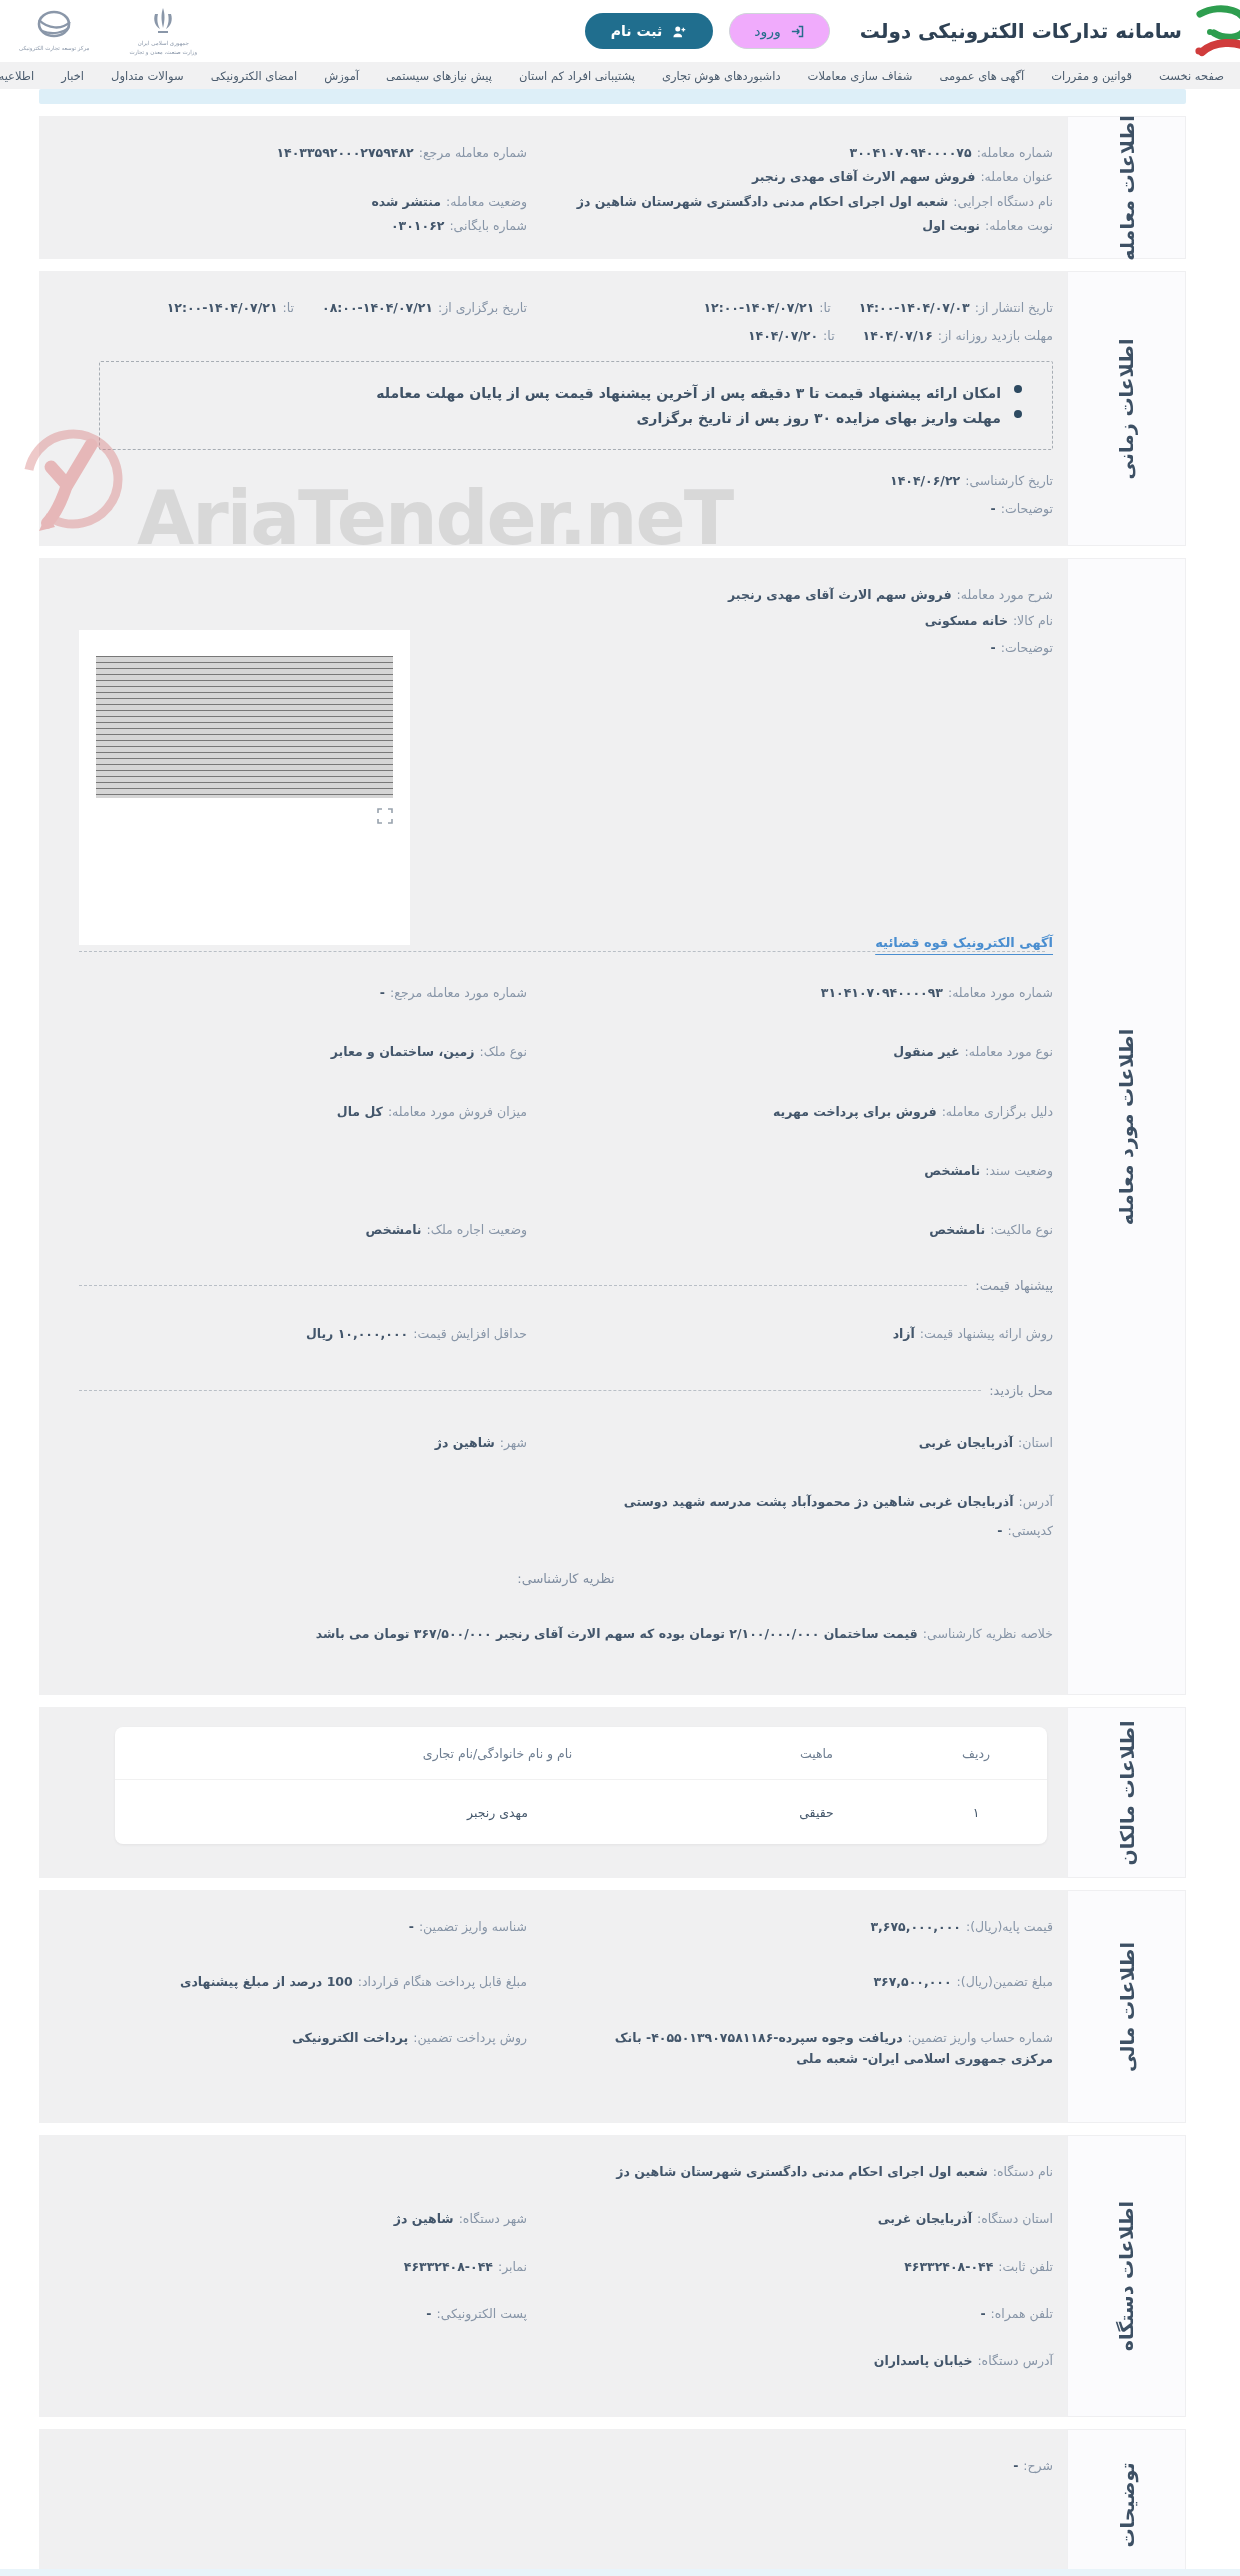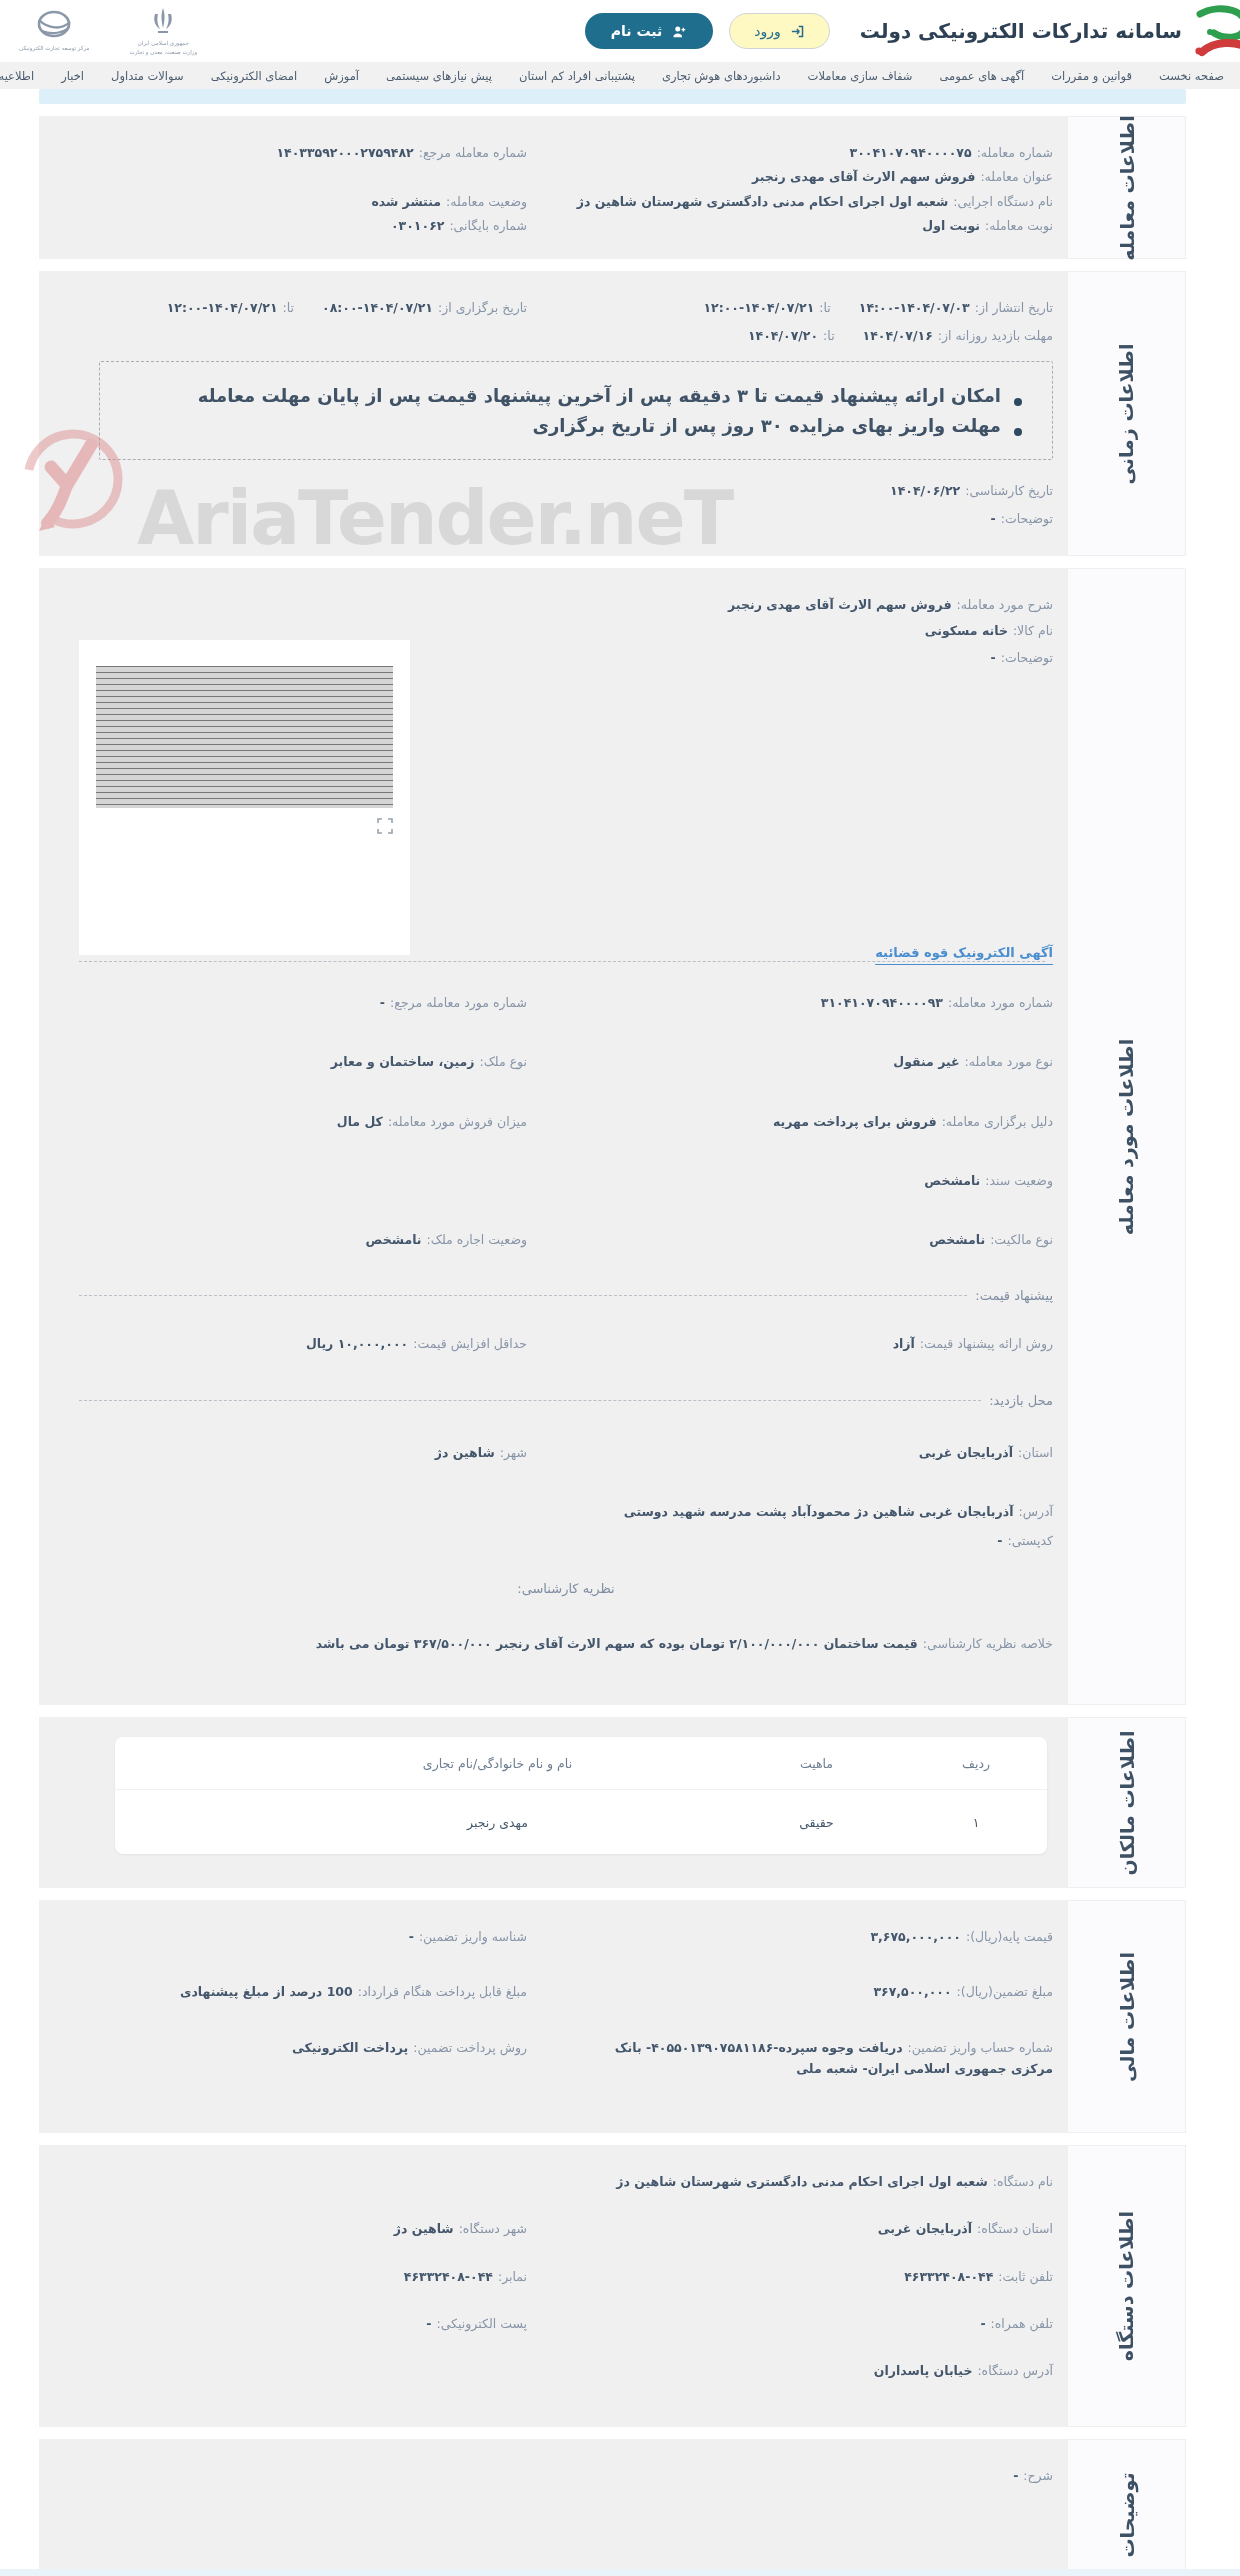--- a/index.html
+++ b/index.html
@@ -3,21 +3,21 @@
 <meta charset="utf-8">
 <style>
   html,body{margin:0;padding:0;background:#fff;}
   .page{width:1241px;height:2576px;position:relative;overflow:hidden;direction:rtl;
         font-family:"DejaVu Sans",sans-serif;background:#fff;}
   
   .hdr{height:62px;display:flex;align-items:center;position:relative;}
   .brand{display:flex;align-items:center;gap:8px;margin-right:-16px;}
   .setad-logo{width:66px;height:58px;flex:none;}
   .site-title{font-size:20px;font-weight:bold;color:#2e4154;white-space:nowrap;}
-  .btn-login{margin-right:30px;height:36px;border:1px solid #cfd4d9;border-radius:18px;background:#fef9c3;
+  .btn-login{margin-right:30px;height:36px;border:1px solid #cfd4d9;border-radius:18px;background:#f0abfc;
              color:#256c8b;font-size:14px;padding:0 24px;display:flex;align-items:center;gap:9px;
              font-family:inherit;cursor:pointer;}
   .btn-register{margin-right:16px;height:36px;border:none;border-radius:19px;background:#206e8e;color:#fff;
              font-weight:bold;font-size:14px;padding:0 26px;display:flex;align-items:center;gap:9px;
              font-family:inherit;cursor:pointer;}
   .hdr-spacer{flex:1;}
   .gov{display:flex;flex-direction:column;align-items:center;gap:1px;color:#8a97a9;margin-left:26px;}
   .gov .cap{font-size:5.5px;line-height:1.5;white-space:nowrap;}
   
   .nav{height:27px;background:#f1f1f2;display:flex;align-items:center;font-size:11.5px;color:#4b5c6e;
@@ -37,21 +37,21 @@
   .fld{font-size:12.5px;color:#8795a7;line-height:1.7;}
   .fld .l{color:#8795a7;}
   .fld .v{color:#43566b;font-weight:bold;margin-right:5px;}
   .fld .l2{margin-right:28px;}
   .mb3 .row{margin-bottom:3px;}
   .mb7 .row{margin-bottom:7px;}
   .mb26 .row{margin-bottom:26px;}
   .mb34 .row{margin-bottom:34px;}
   .s3row{margin-bottom:38px;}
   .note-box{border:1.6px dashed #a7adb4;border-radius:2px;margin:14px 0 20px 20px;padding:14px 30px;}
-  .note{display:flex;align-items:flex-end;gap:13px;font-size:18px;color:#3f5266;font-weight:bold;margin:9px 0;}
+  .note{display:flex;align-items:flex-start;gap:13px;font-size:14px;color:#3f5266;font-weight:bold;margin:9px 0;}
   .dot{width:8px;height:8px;border-radius:50%;background:#2d4a61;flex:none;}
   .sep-row{display:flex;align-items:center;font-size:13px;color:#7f8da0;}
   .sep-line{flex:1;border-top:1.6px dashed #b9bfc6;margin-right:8px;}
   
   .split{display:flex;}
   .split-right{flex:1;display:flex;flex-direction:column;min-height:367px;}
   .split-right .fld{margin-bottom:5px;}
   .link-row{margin-top:auto;}
   .jlink{color:#4a8ed0;font-size:13px;font-weight:bold;text-decoration:underline;text-underline-offset:7px;
        cursor:pointer;}

